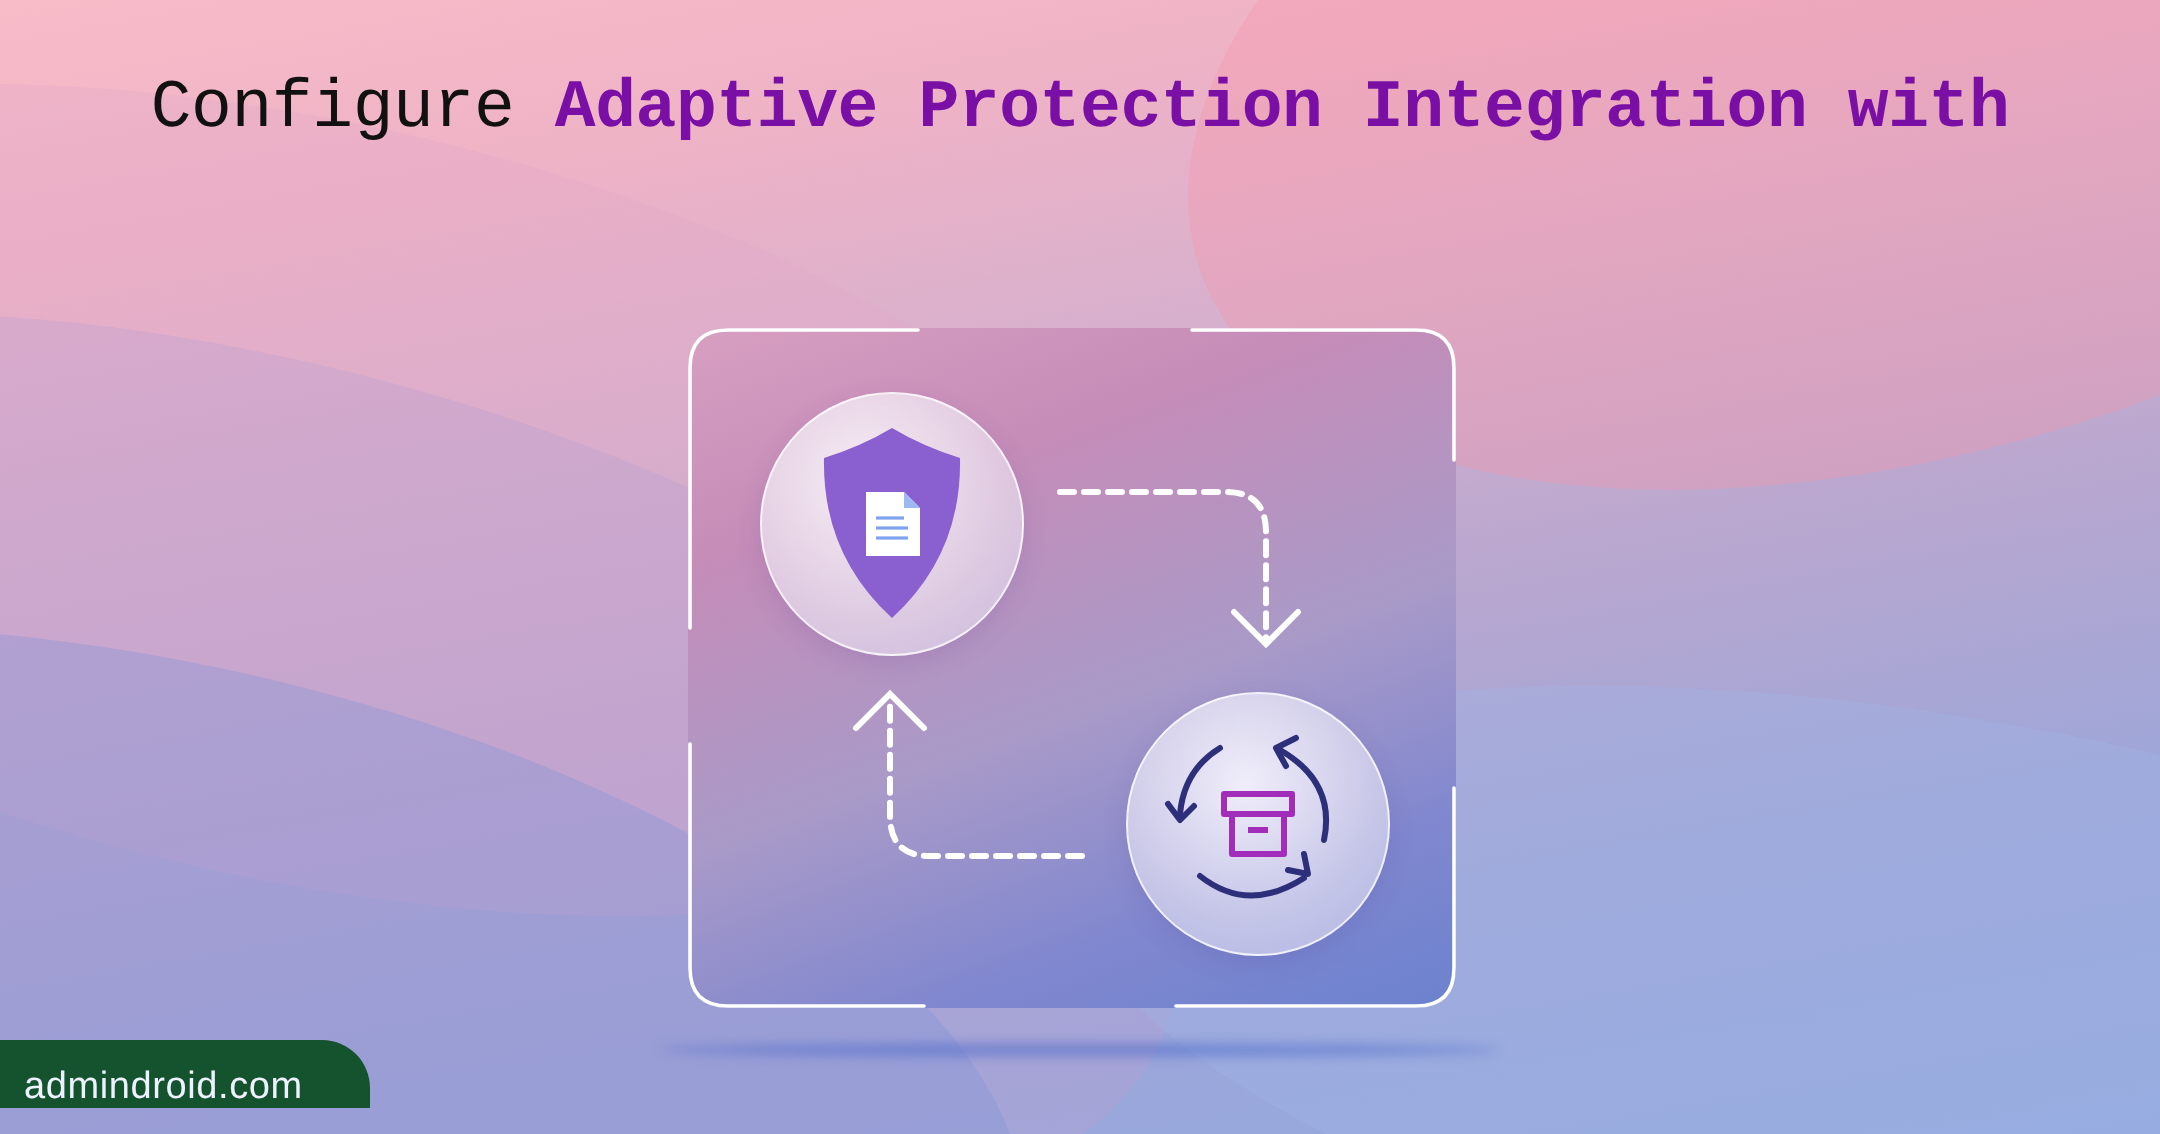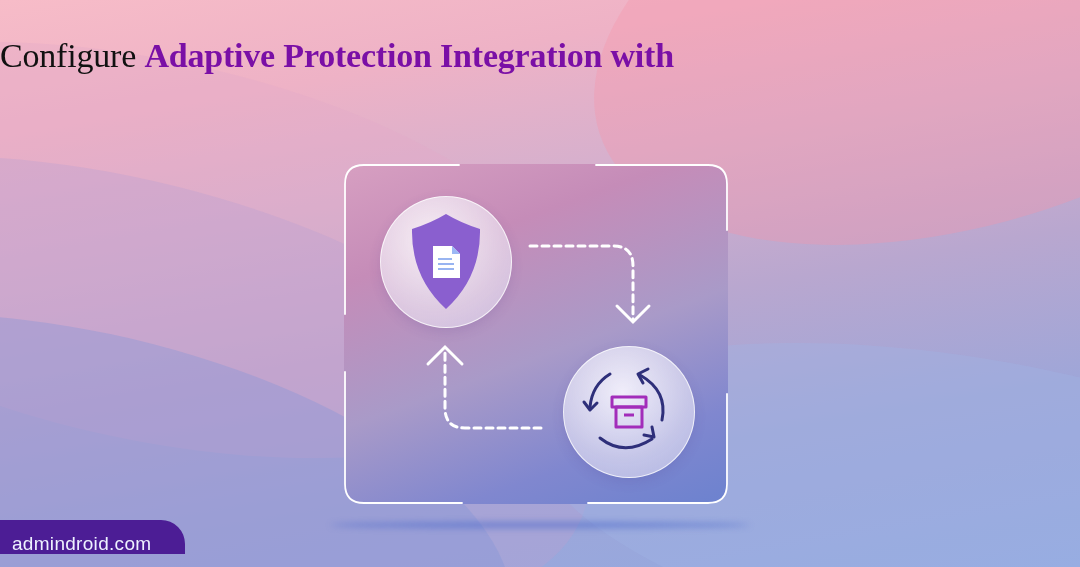--- a/index.html
+++ b/index.html
@@ -10,22 +10,22 @@
   }
   .bg-layer { position: absolute; inset: 0; overflow: hidden; }
   .wave { position: absolute; border-radius: 50%; }
   .w1 { left: -300px; top: 60px; width: 900px; height: 380px; background: rgba(225,170,200,0.35); transform: rotate(12deg); }
   .w2 { left: -350px; top: 180px; width: 950px; height: 420px; background: rgba(185,160,210,0.35); transform: rotate(14deg); }
   .w3 { left: -380px; top: 330px; width: 900px; height: 400px; background: rgba(130,150,215,0.35); transform: rotate(12deg); }
   .w4 { right: -300px; top: -200px; width: 800px; height: 420px; background: rgba(245,150,170,0.35); transform: rotate(-18deg); }
   .w5 { right: -350px; top: 360px; width: 900px; height: 300px; background: rgba(160,180,230,0.35); transform: rotate(10deg); }
 
   .title {
-    position: absolute; left: 0; right: 0; top: 33px; 
-    font-family: Liberation Serif, serif; font-size: 34px; line-height: 45px; color: #111;
+    position: absolute; left: 0; right: 0; top: 33px; text-align: center;
+    font-family: Liberation Mono, monospace; font-size: 34px; line-height: 45px; color: #111;
     letter-spacing: -0.2px;
   }
   .title .hl { color: #7a0fa6; font-weight: bold; }
 
   .frame-shadow {
     position: absolute; left: 330px; top: 522px; width: 420px; height: 6px;
     background: rgba(70,100,200,0.55); filter: blur(3px); border-radius: 50%;
   }
   .frame {
     position: absolute; left: 344px; top: 164px; width: 384px; height: 340px;
@@ -41,21 +41,21 @@
     box-shadow: 0 4px 12px rgba(80,60,140,0.15);
   }
   .c1 { left: 380px; top: 196px; }
   .c2 { left: 563px; top: 346px; background: radial-gradient(circle at 45% 35%, rgba(250,248,255,0.9), rgba(220,218,240,0.75) 60%, rgba(200,200,235,0.7)); }
   .circle svg { position: absolute; left: 0; top: 0; }
 
   .arrows { position: absolute; left: 0; top: 0; }
 
   .pill {
     position: absolute; left: 0; top: 520px; width: 185px; height: 34px;
-    background: #4c1d95; border-top-right-radius: 24px;
+    background: #14532d; border-top-right-radius: 24px;
     color: #eef2ff; font-family: "Liberation Sans", sans-serif; font-size: 19px;
     line-height: 47px; padding-left: 12px; box-sizing: border-box; letter-spacing: 0.3px;
   }
 </style>
 </head>
 <body>
 
 <div class="bg-layer">
   <div class="wave w1"></div>
   <div class="wave w2"></div>

